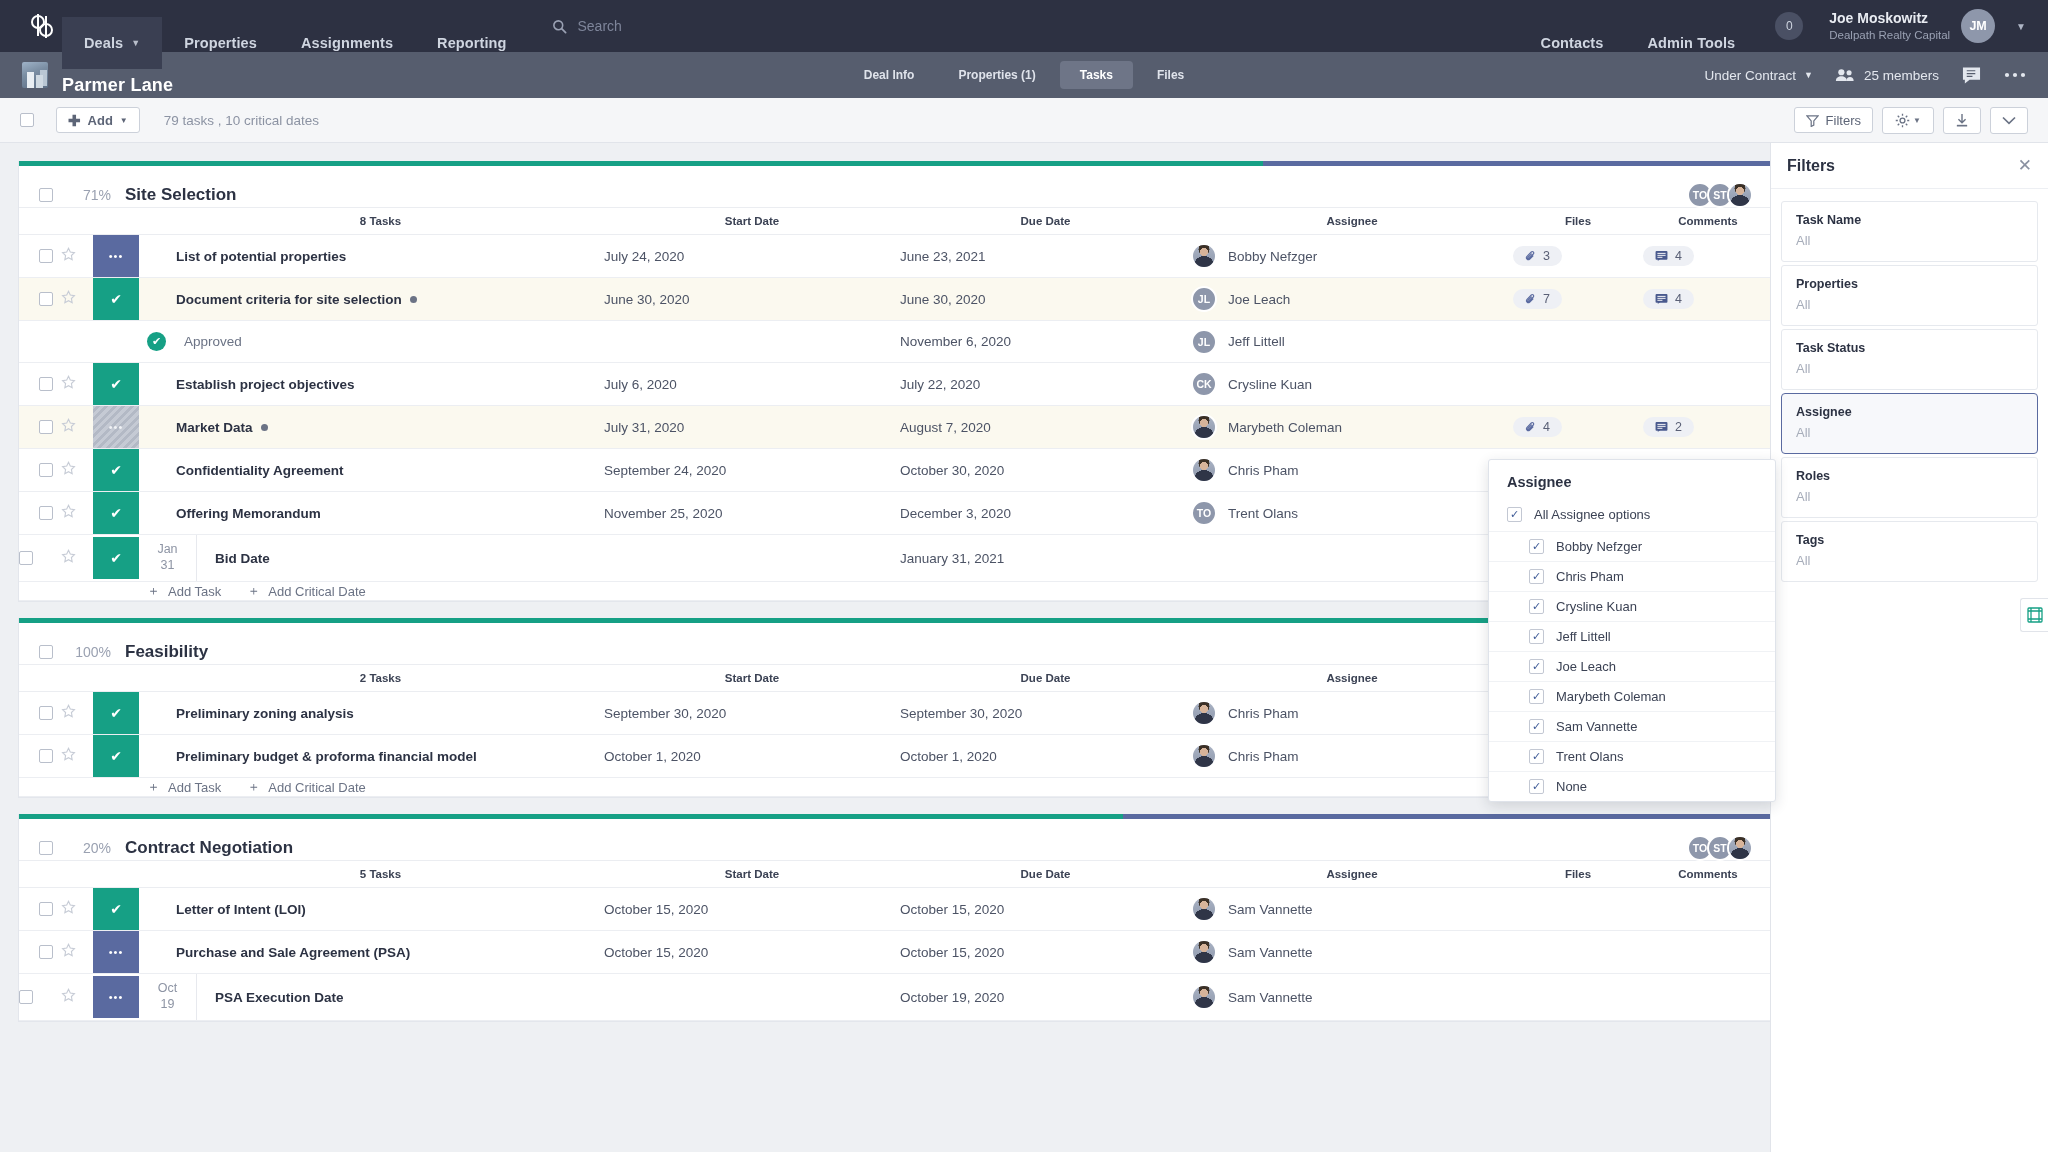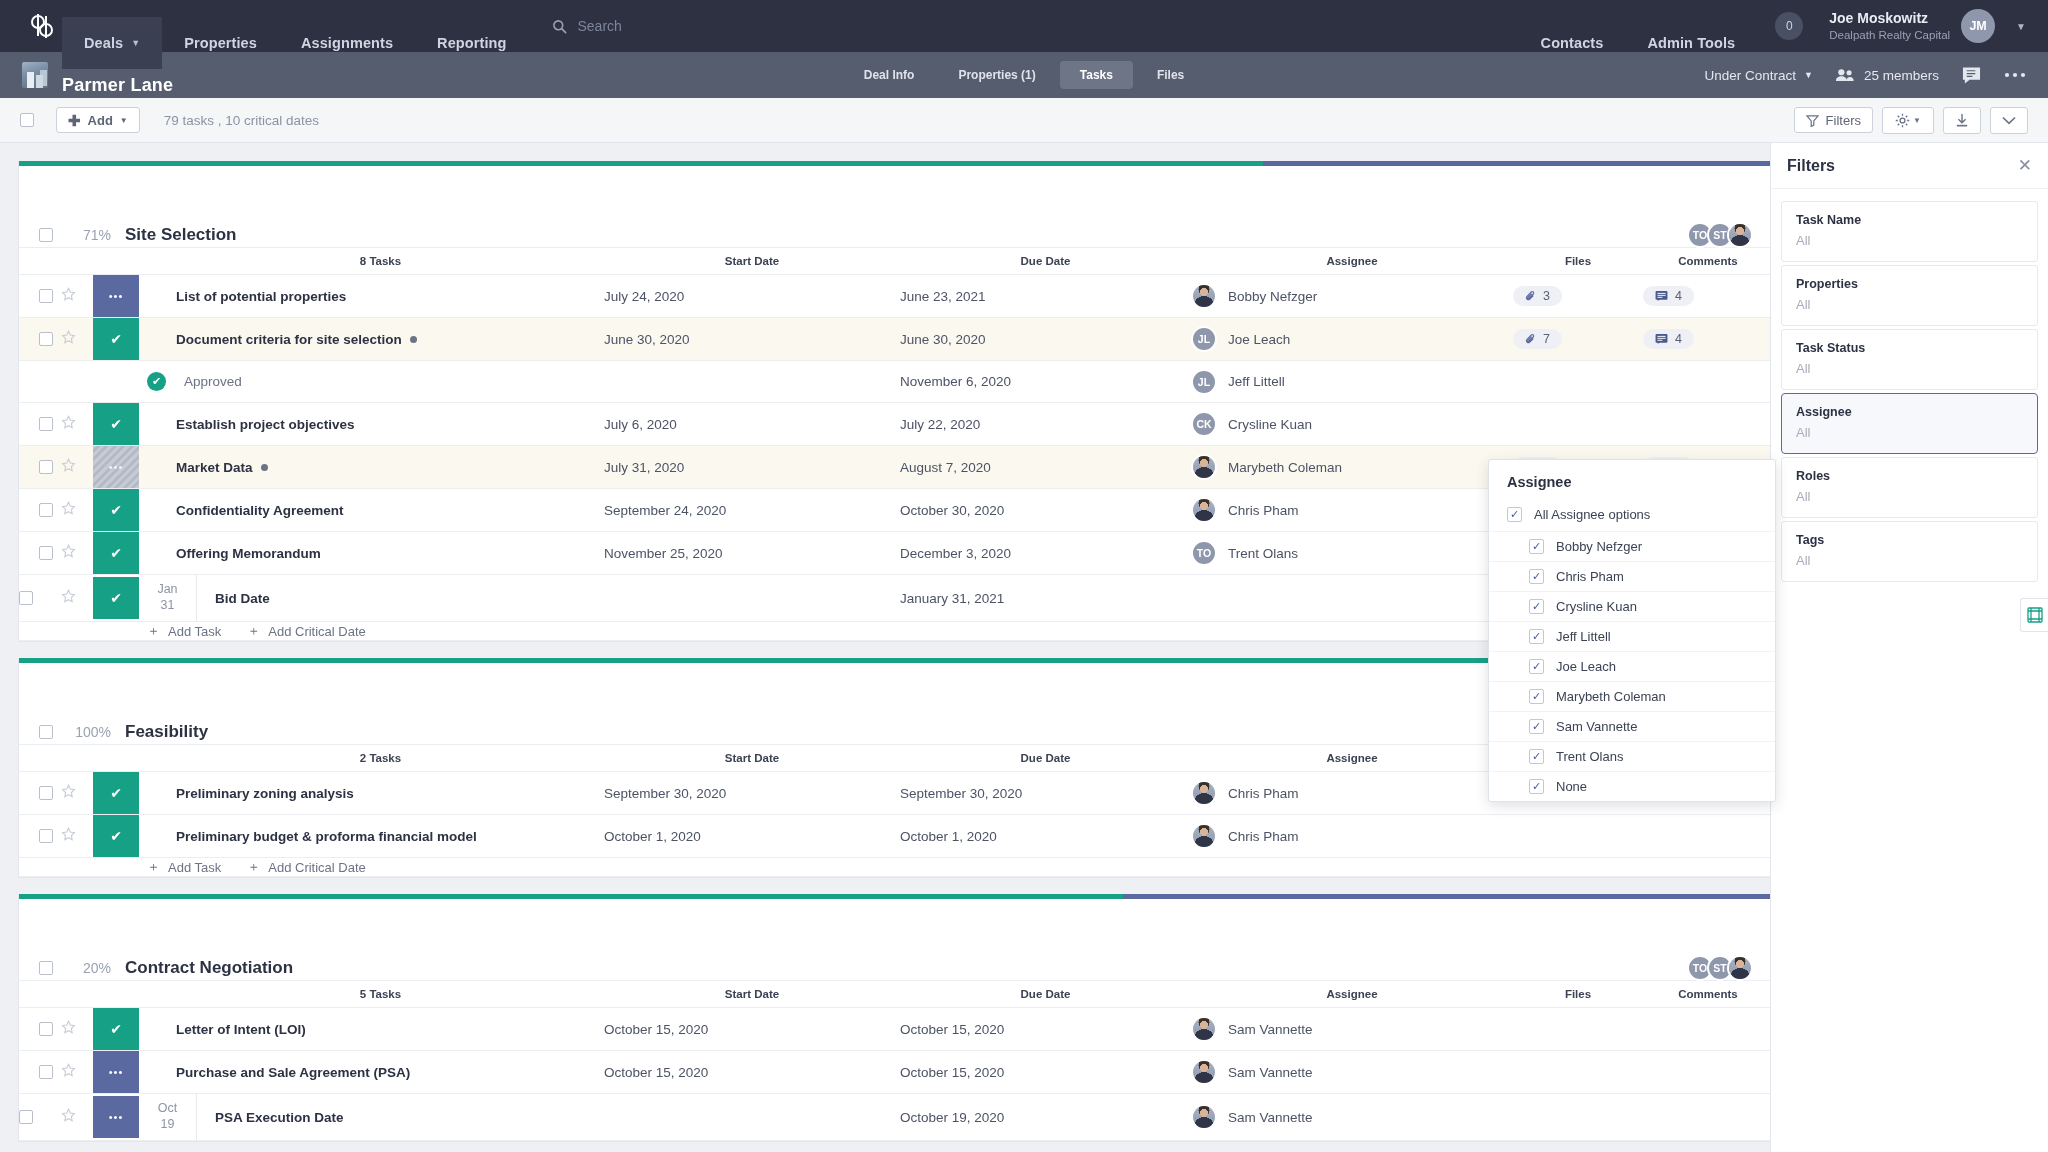--- a/index.html
+++ b/index.html
@@ -105,21 +105,21 @@
   }
   .group {
     background:#fff; border:1px solid #e3e6ec; border-top:none;
     margin-bottom:16px; width:1754px;
   }
   .progress { height:5px; display:flex; width:100%; }
   .progress .done { background:#16a085; }
   .progress .rest { background:#5a6aa0; }
   .progress .empty { background:#e7e9ee; }
 
-  .grouphead { display:flex; align-items:center; height:41px; padding:16px 0 0 20px; position:relative;margin-top:40px; }
+  .grouphead { display:flex; align-items:center; height:41px; padding:16px 0 0 20px; position:relative; }
   .grp-pct { width:72px; text-align:right; color:#9aa1b1; font-size:14px; padding-right:14px; }
   .grp-name { font-size:17px; font-weight:bold; color:#2c3243; }
   .grp-avatars { margin-left:auto; display:flex; align-items:center; padding-right:18px; }
   .avatar.sm { width:26px; height:26px; font-size:10.5px; background:#8e97ab; margin-left:-6px; border:2px solid #fff; }
   .avatar.sm:first-child { margin-left:0; }
   .avatar.photo { background:#4b5165; }
   .face {
     width:100%; height:100%;
     background:
       radial-gradient(circle at 50% 32%, #d7b49a 0 22%, transparent 23%),

